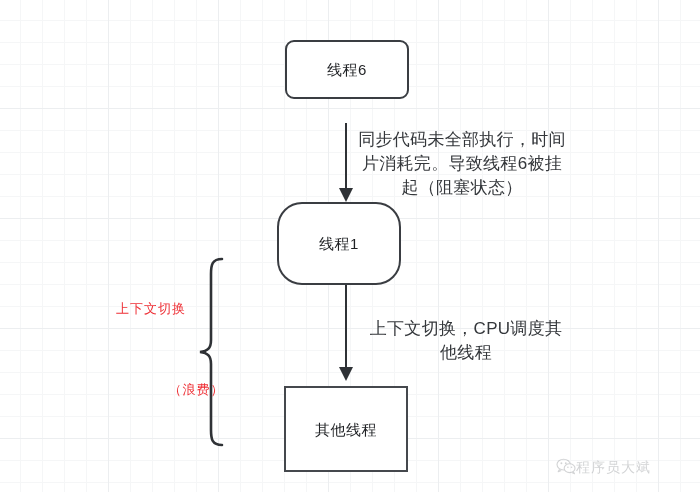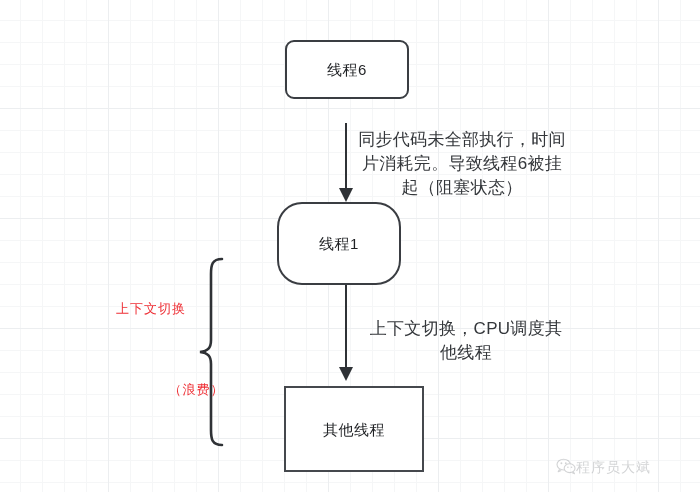--- a/index.html
+++ b/index.html
@@ -51,21 +51,21 @@
   .node.rounded { border-radius: 9px; }
   .node.sharp { border-radius: 0; border-color: #45484d; }
   .node-label {
     font-size: 15px;
     color: #1f2124;
     letter-spacing: 0.5px;
     line-height: 1;
   }
   #node-thread6 { left: 285px; top: 40px;  width: 124px; height: 59px; }
   #node-thread1 { left: 277px; top: 202px; width: 124px; height: 83px; border-radius: 25px; }
-  #node-other   { left: 284px; top: 386px; width: 140px; height: 86px; }
+  #node-other   { left: 284px; top: 386px; width: 124px; height: 86px; }
 
   .connector { position: absolute; }
   .conn-line {
     position: absolute;
     width: 2px;
     background: #2f3236;
   }
   .conn-head {
     position: absolute;
     width: 0;

